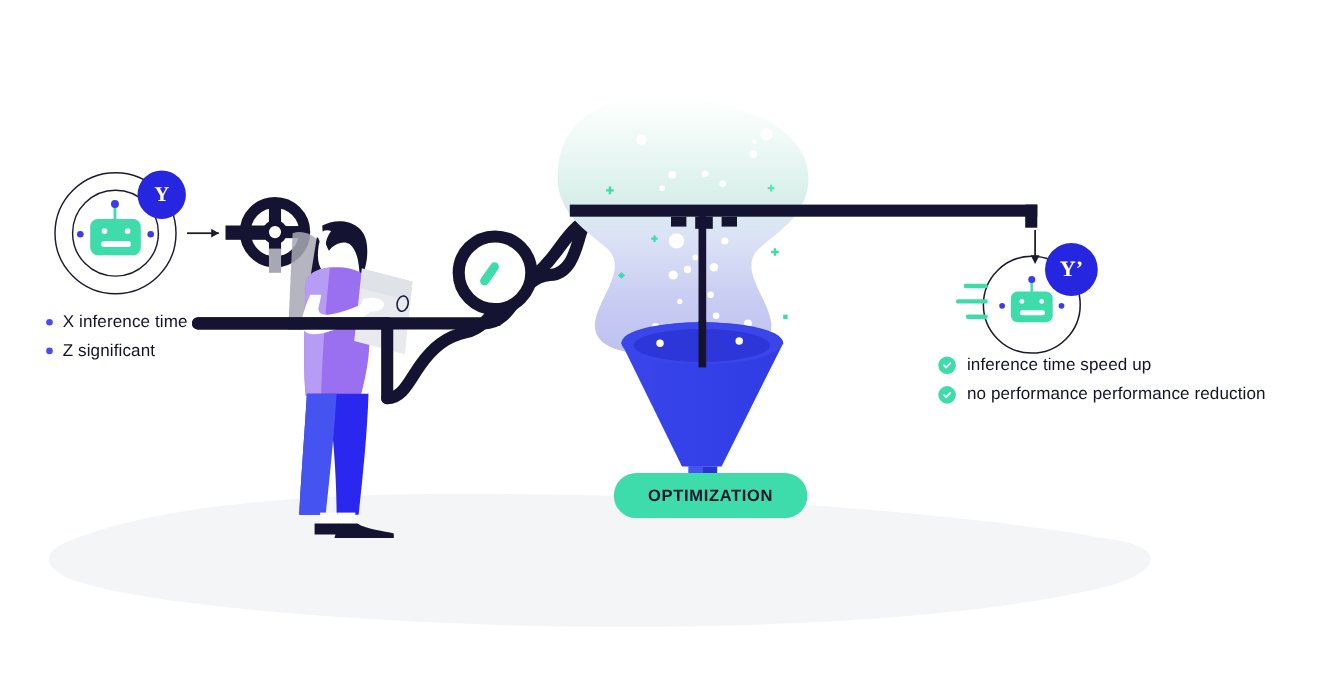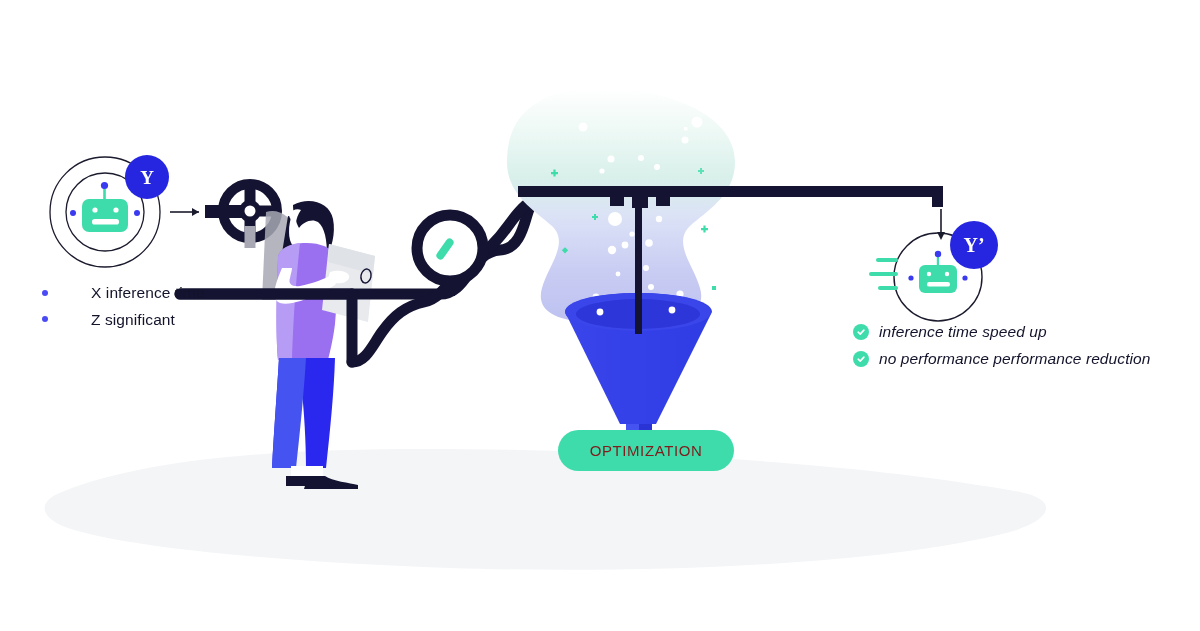--- a/index.html
+++ b/index.html
@@ -21,51 +21,50 @@
   .bullet-row{
     display:flex;align-items:center;gap:9px;
     margin-bottom:11px;
   }
   .bullet-dot{
     width:6px;height:6px;border-radius:50%;
     background:#4b4bf5;flex:0 0 auto;
   }
   .bullet-label{
     font-size:15.5px;color:#13132b;letter-spacing:.1px;
-    line-height:1;white-space:nowrap;margin-left:34px;
+    line-height:1;white-space:nowrap;
   }
 
   .checks{
     position:absolute;left:853px;top:324px;
     width:330px;
   }
   .check-row{
     display:flex;align-items:center;gap:10px;
     margin-bottom:11px;
-    font-style:italic;
   }
   .check-badge{
     width:16px;height:16px;border-radius:50%;
     background:#3fdcab;flex:0 0 auto;
     display:flex;align-items:center;justify-content:center;
   }
   .check-badge svg{display:block;}
   .check-label{
     font-size:15.5px;color:#13132b;letter-spacing:.1px;
     line-height:1;white-space:nowrap;
   }
 
   .pill{
     position:absolute;left:558px;top:430px;
     width:176px;height:41px;border-radius:21px;
     background:#3fdcab;
     display:flex;align-items:center;justify-content:center;
   }
   .pill-label{
-    font-size:15px;font-weight:normal;color:#7f1d1d;
+    font-size:15px;font-weight:bold;color:#0f172a;
     letter-spacing:.6px;
   }
 
   .badge-y,.badge-y2{
     position:absolute;border-radius:50%;
     background:#2626e0;
     display:flex;align-items:center;justify-content:center;
   }
   .badge-y{left:125px;top:155px;width:44px;height:44px;}
   .badge-y2{left:950px;top:221px;width:48px;height:48px;}

